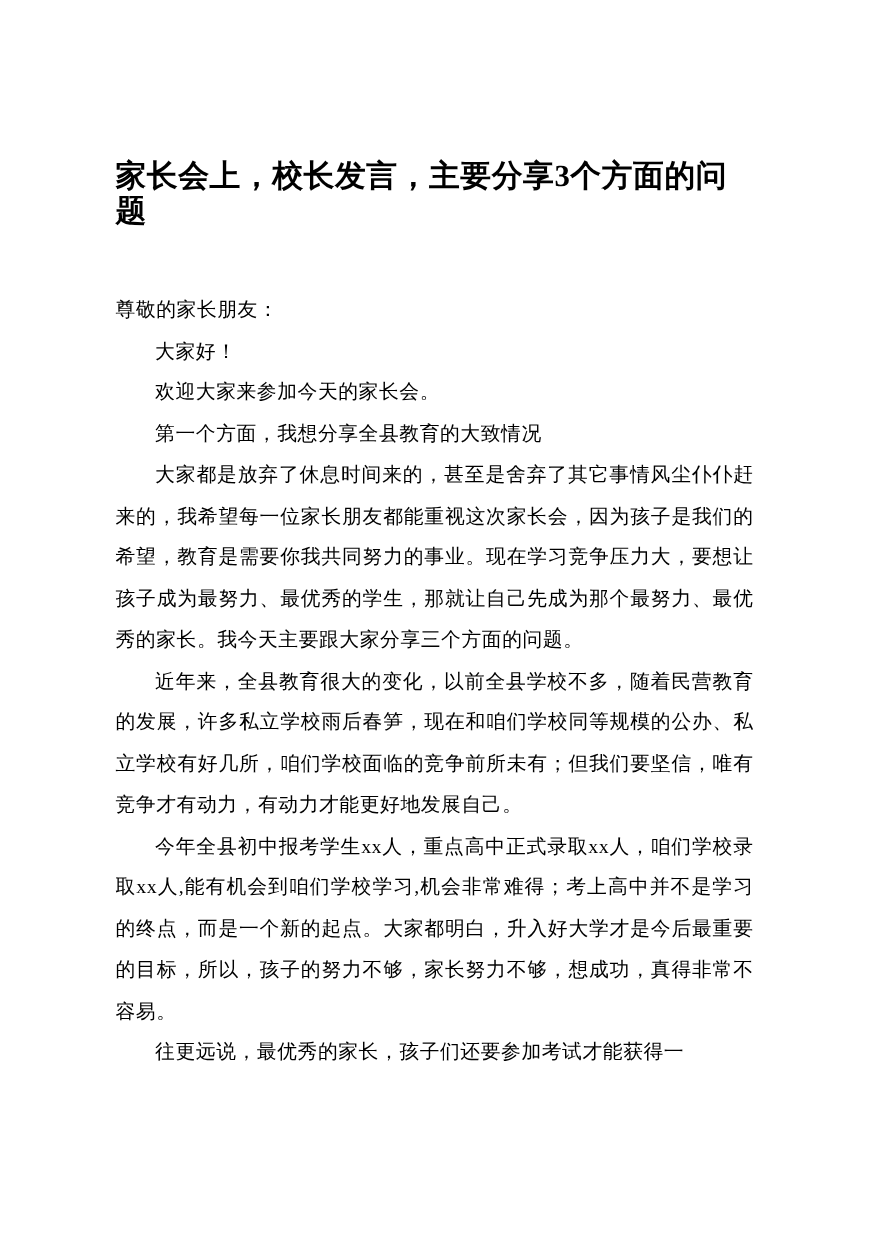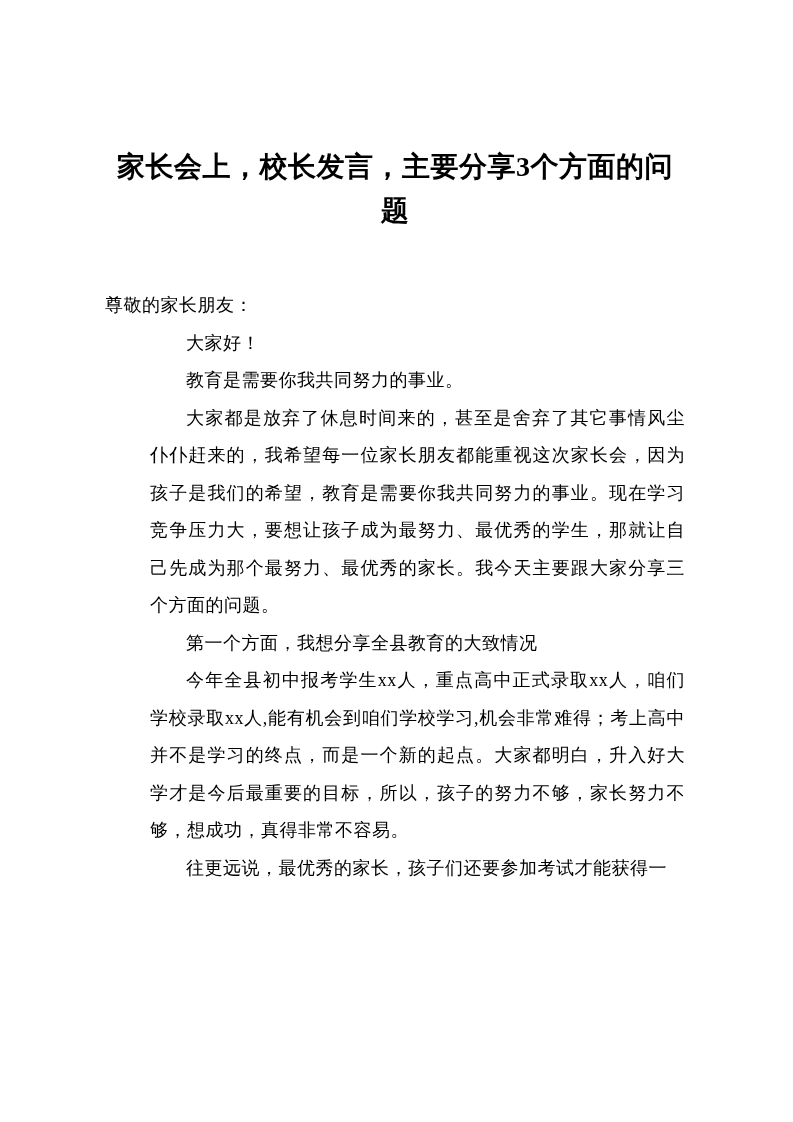--- a/index.html
+++ b/index.html
@@ -15,52 +15,51 @@
     background: #ffffff;
     box-sizing: border-box;
     padding: 145px 108px 40px 105px;
     font-family: "Liberation Serif", "DejaVu Serif", serif;
     color: #000000;
     overflow: hidden;
   }
   .doc-title {
     font-size: 28px;
     font-weight: bold;
-    line-height: 44px;
-    text-align: center;
+    line-height: 32px;
     margin: 0 0 54px 0;
     letter-spacing: 0.5px;
   }
   .doc-body {
     width: 100%;
   }
   .para {
     font-size: 18px;
     line-height: 37.5px;
     margin: 0;
     text-align: justify;
     word-break: break-all;
     letter-spacing: 0.5px;
   }
   .indent {
     text-indent: 2em;
-    margin-left: 45px;
   }
   .no-indent {
     text-indent: 0;
   }
 </style>
 </head>
 <body>
 
 <div class="page">
   <h1 class="doc-title">家长会上，校长发言，主要分享3个方面的问题</h1>
 
   <div class="doc-body">
     <p class="para no-indent">尊敬的家长朋友：</p>
     <p class="para indent">大家好！</p>
-    <p class="para indent">教育是需要你我共同努力的事业。</p>
+    <p class="para indent">欢迎大家来参加今天的家长会。</p>
+    <p class="para indent">第一个方面，我想分享全县教育的大致情况</p>
     <p class="para indent">大家都是放弃了休息时间来的，甚至是舍弃了其它事情风尘仆仆赶来的，我希望每一位家长朋友都能重视这次家长会，因为孩子是我们的希望，教育是需要你我共同努力的事业。现在学习竞争压力大，要想让孩子成为最努力、最优秀的学生，那就让自己先成为那个最努力、最优秀的家长。我今天主要跟大家分享三个方面的问题。</p>
-    <p class="para indent">第一个方面，我想分享全县教育的大致情况</p>
+    <p class="para indent">近年来，全县教育很大的变化，以前全县学校不多，随着民营教育的发展，许多私立学校雨后春笋，现在和咱们学校同等规模的公办、私立学校有好几所，咱们学校面临的竞争前所未有；但我们要坚信，唯有竞争才有动力，有动力才能更好地发展自己。</p>
     <p class="para indent">今年全县初中报考学生xx人，重点高中正式录取xx人，咱们学校录取xx人,能有机会到咱们学校学习,机会非常难得；考上高中并不是学习的终点，而是一个新的起点。大家都明白，升入好大学才是今后最重要的目标，所以，孩子的努力不够，家长努力不够，想成功，真得非常不容易。</p>
     <p class="para indent">往更远说，最优秀的家长，孩子们还要参加考试才能获得一</p>
   </div>
 </div>
 
 </body></html>

